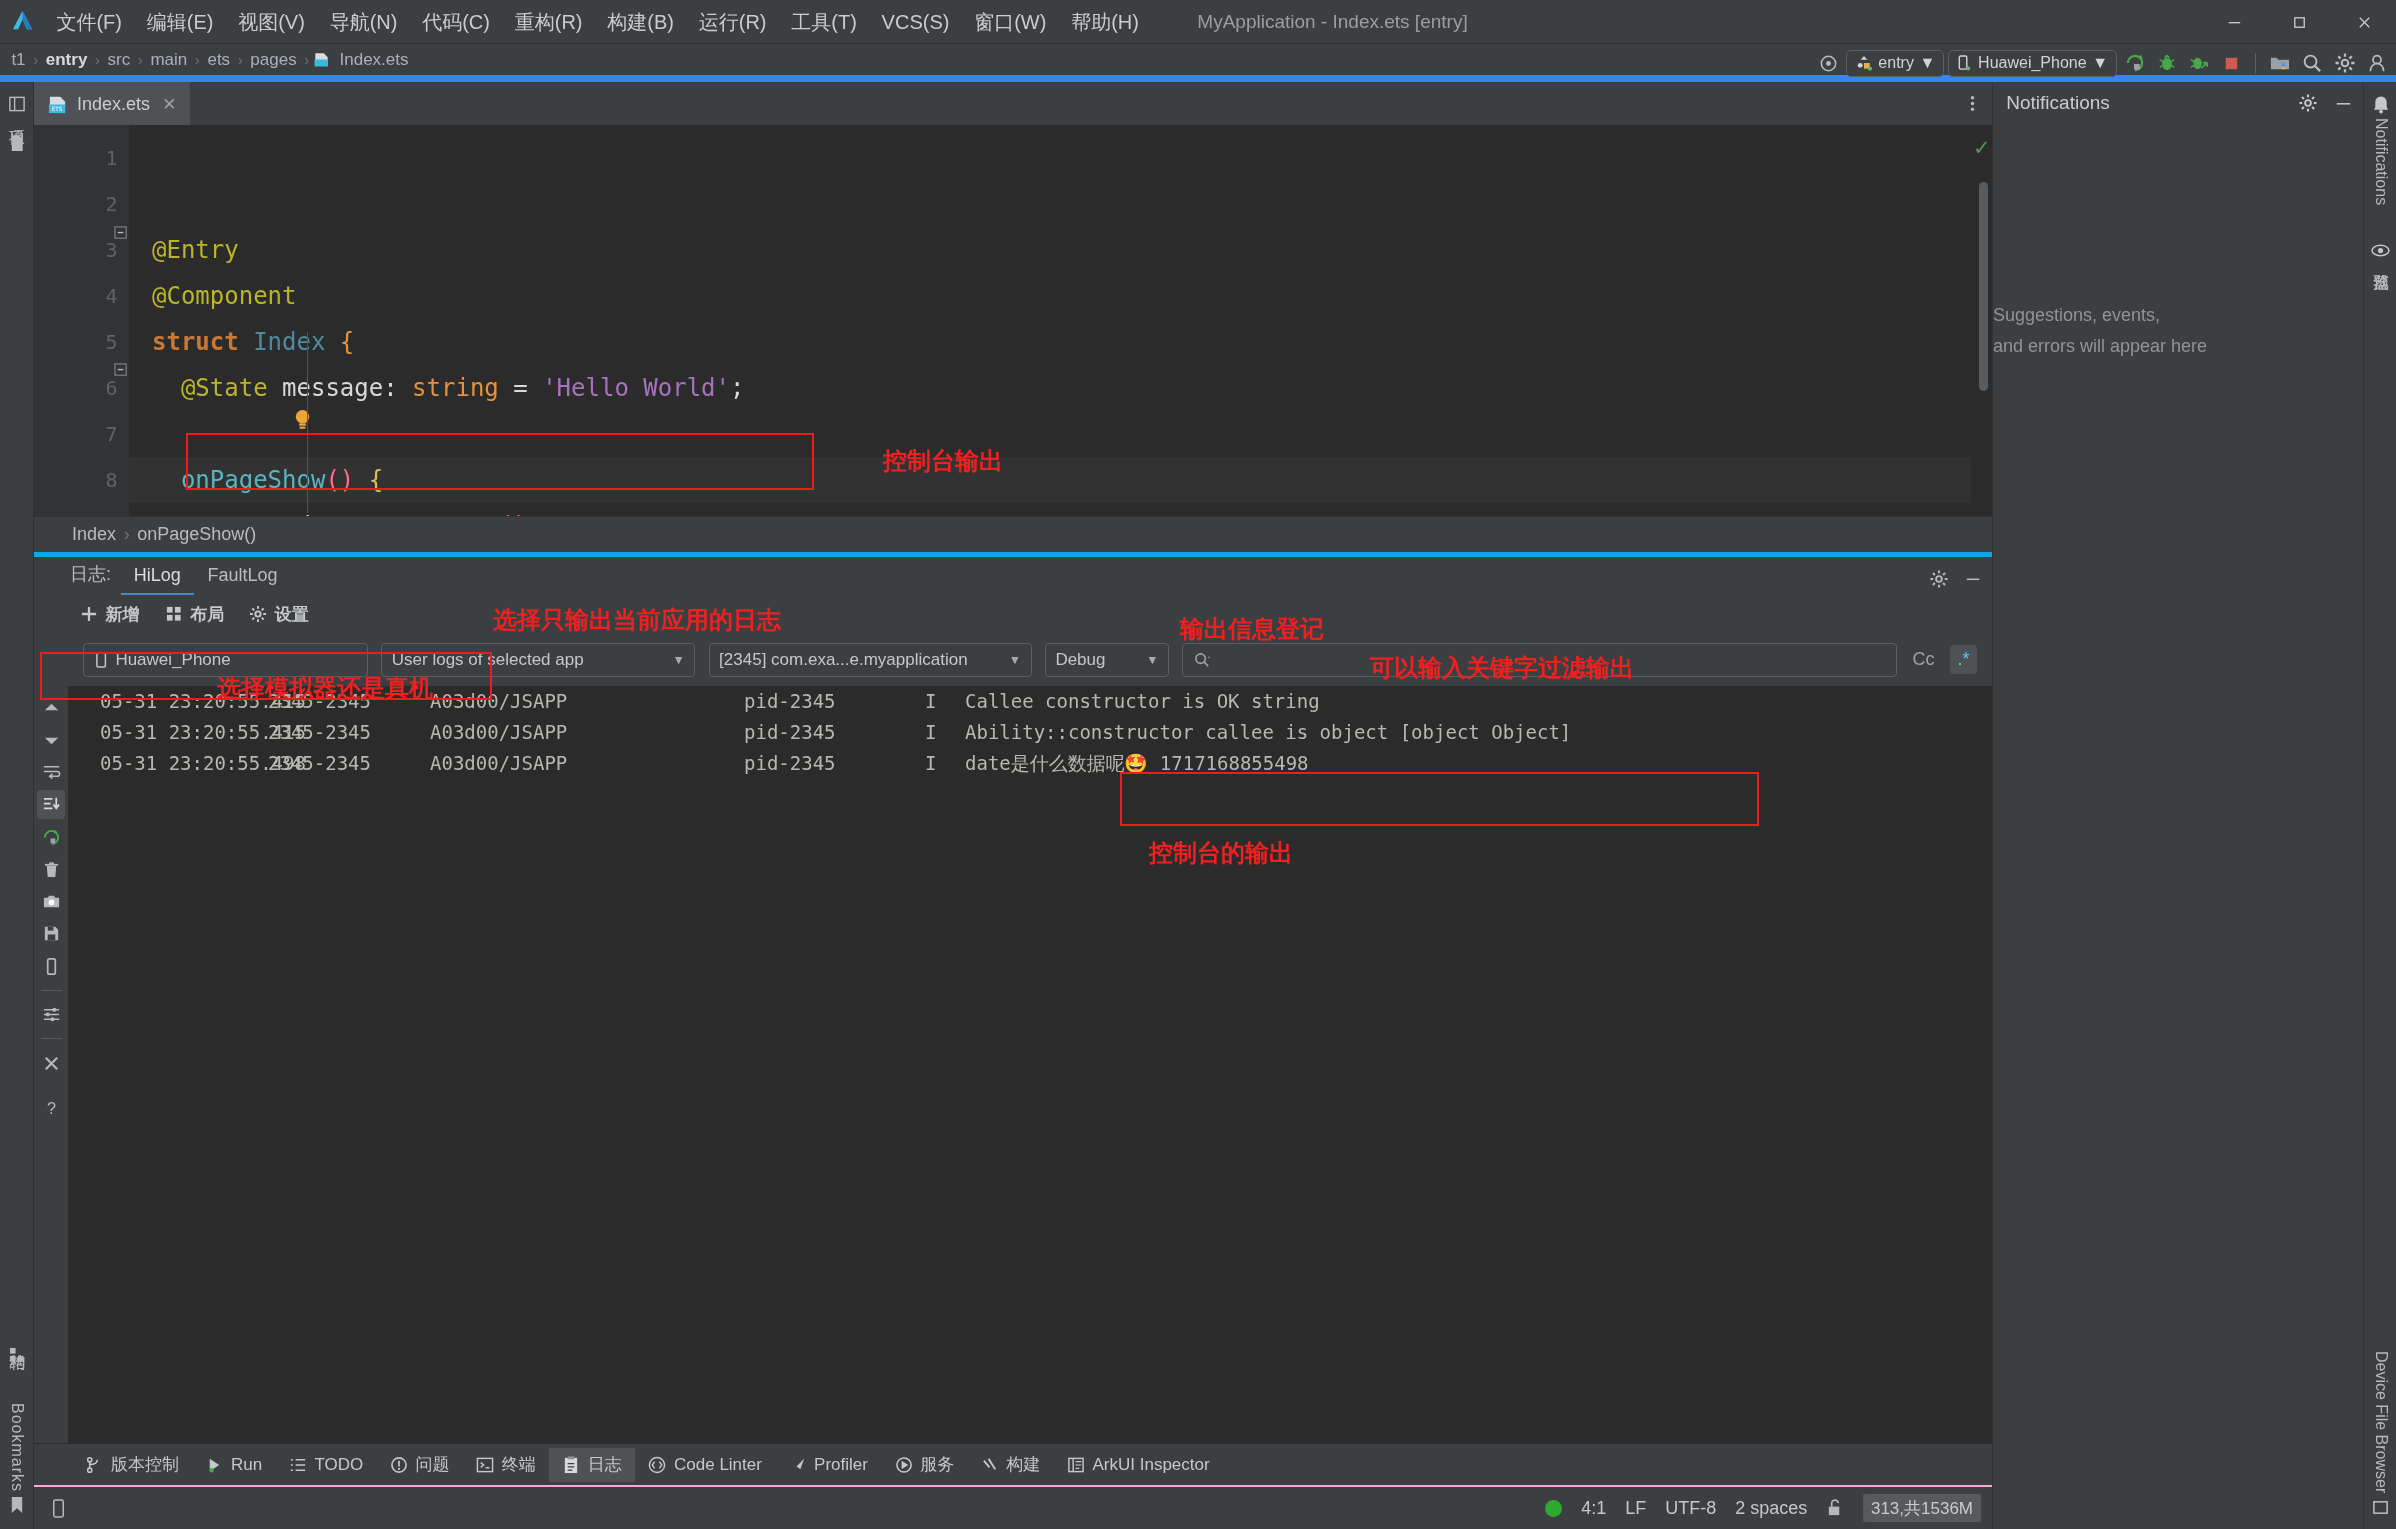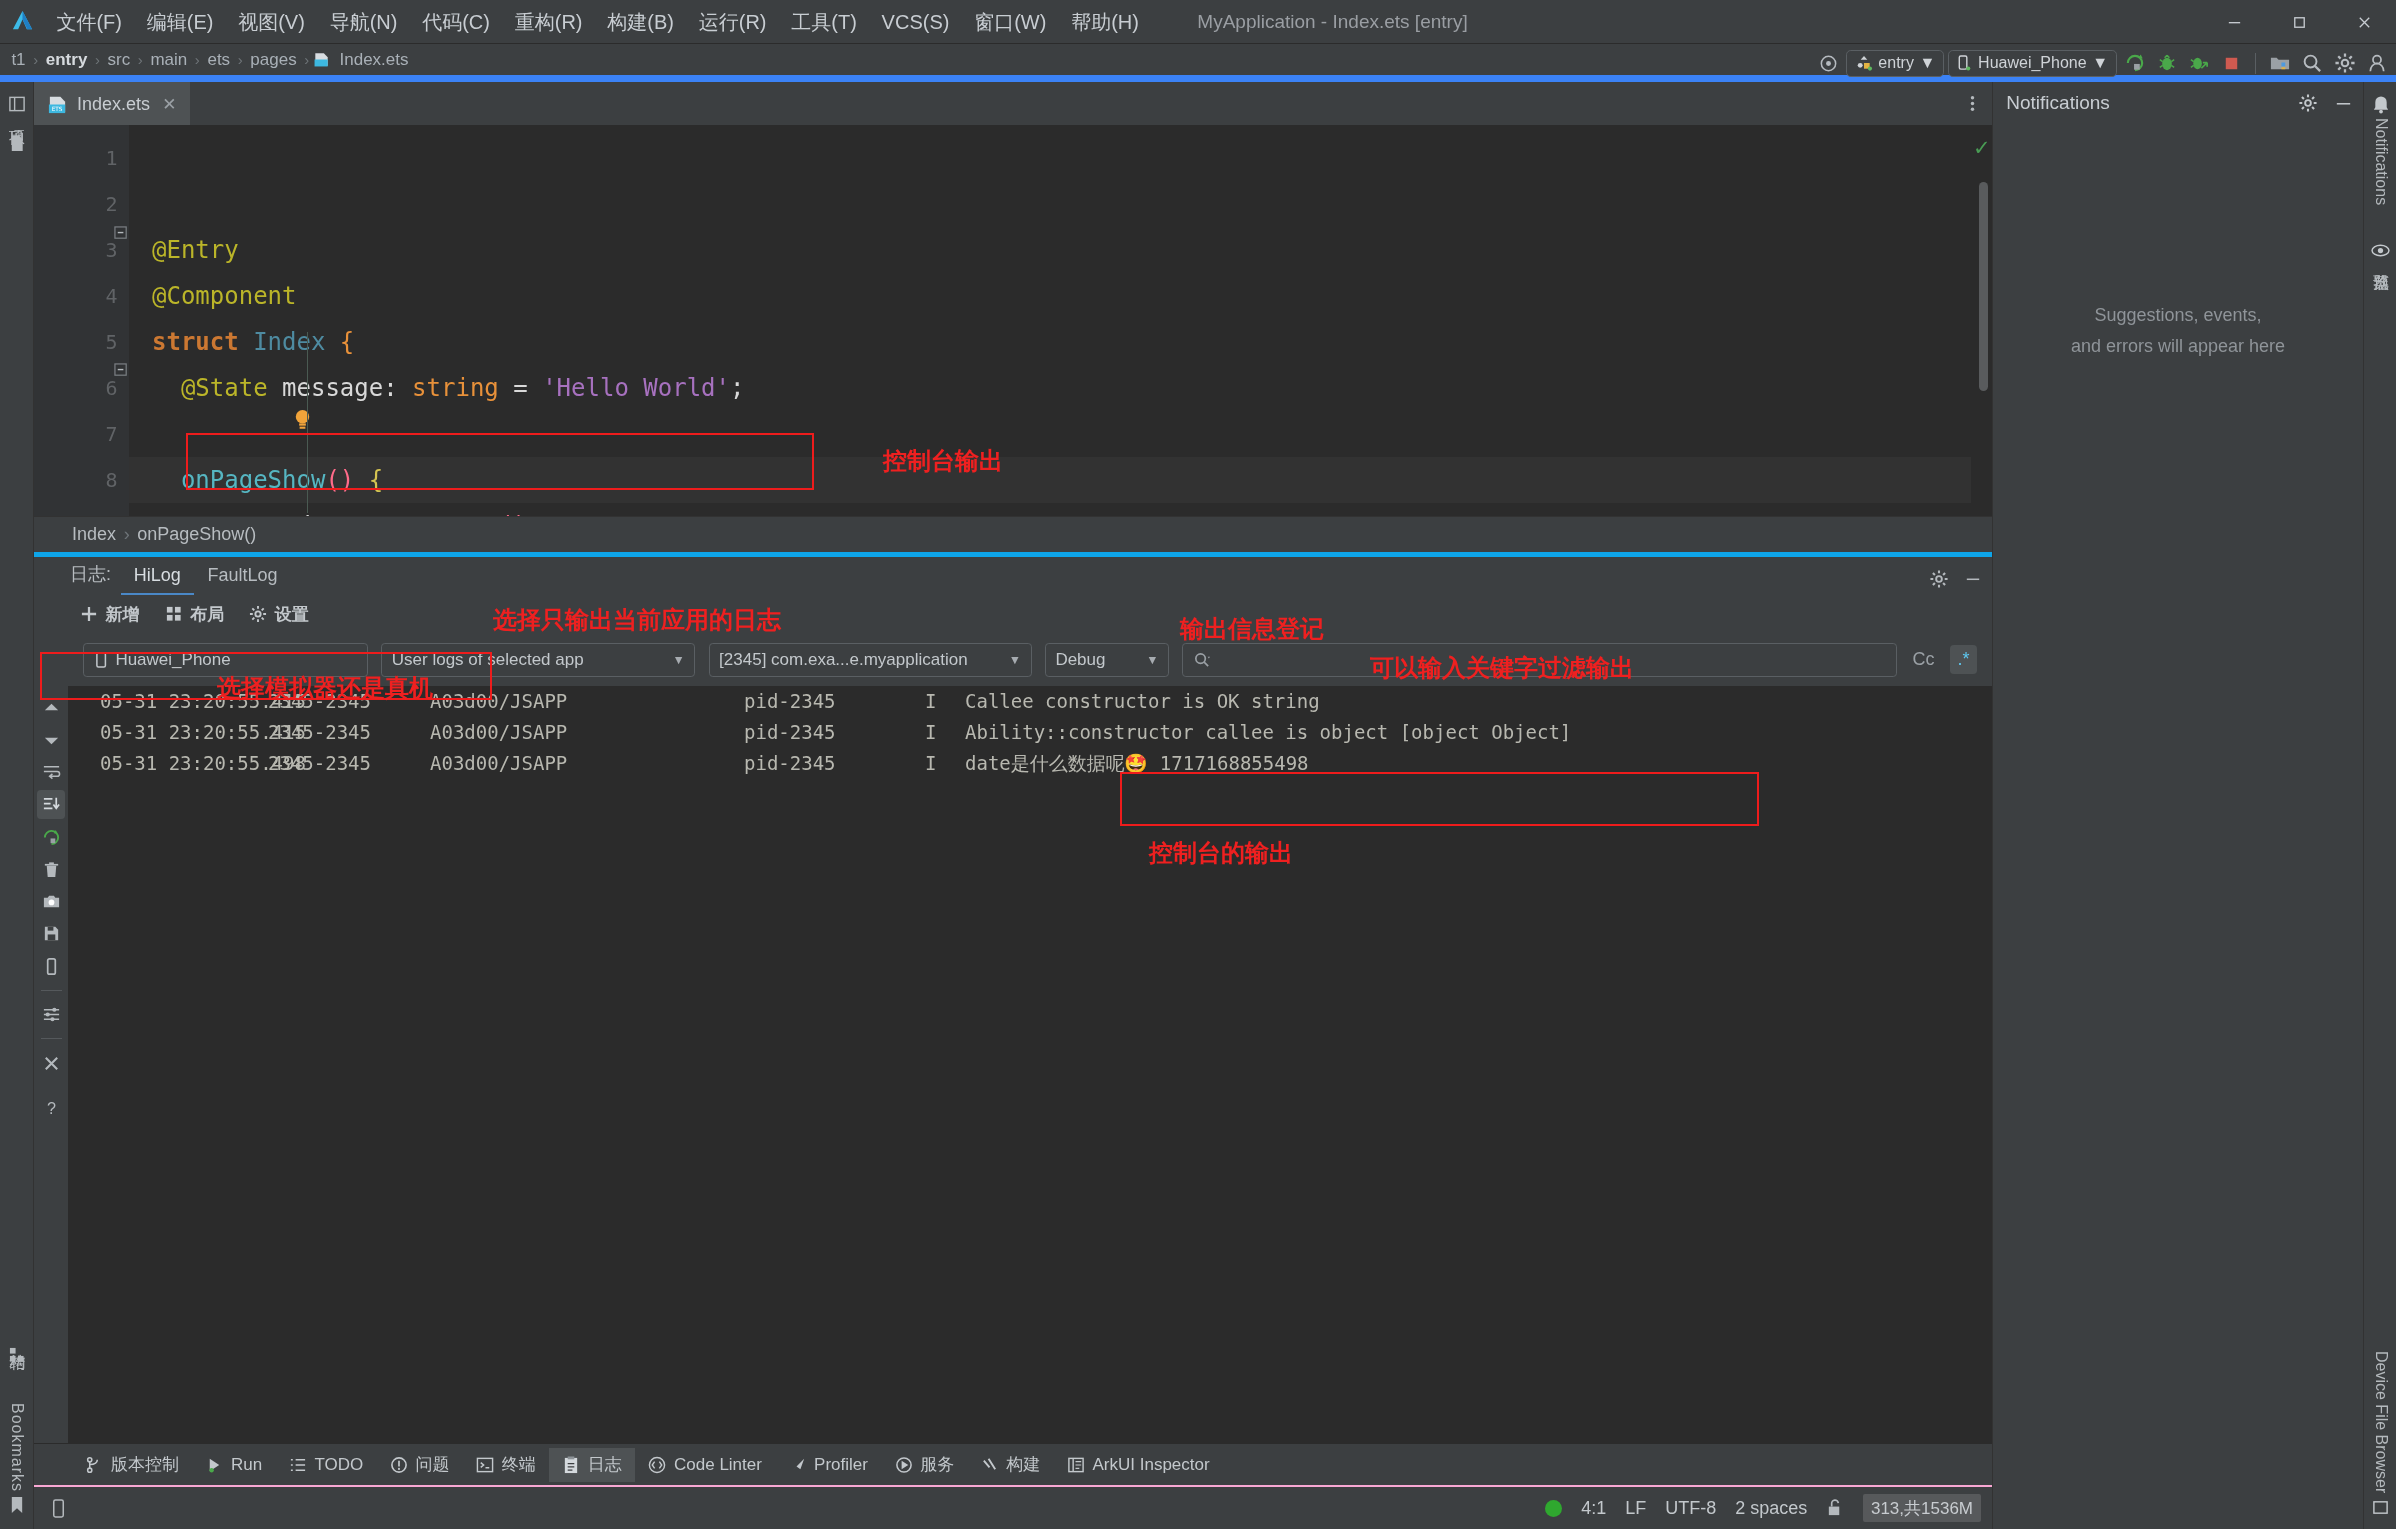--- a/index.html
+++ b/index.html
@@ -153,21 +153,21 @@
     height: 44px; flex: 0 0 44px; background: #3c3f41; border-top: 2px solid #f9a8d4;
     display: flex; align-items: center; padding-left: 15px; position: relative;
   }
   .bb-right { position:absolute; right: 11.4px; display:flex; align-items:center; gap: 19px; font-size: 18px; color: #c3c8cc;}
   .mem { background: #57595b; padding: 2.9px 7.6px; border-radius: 1.9px; color: #c8ccd0; font-size: 17px; }
 
   
   .right-panel { width: 371px; flex: 0 0 371px; background: #3c3f41; border-left: 1px solid #323232; display:flex; flex-direction:column;}
   .rp-head { height: 42px; display:flex; align-items:center; padding: 0 9.5px 0 13.3px; font-size: 19px; color: #c8cdd2;}
   .rp-head-right { margin-left:auto; display:flex; gap: 15px; align-items:center;}
-  .rp-body { flex:1; display:flex; flex-direction:column; align-items:center; justify-content:flex-start; padding-top: 181px; gap: 9.5px;}
+  .rp-body { flex:1; display:flex; flex-direction:column; align-items:flex-start; justify-content:flex-start; padding-top: 181px; gap: 9.5px;}
   .rp-hint { font-size: 18px; color: #8f9499; }
   .right-rail {
     width: 34px; flex: 0 0 34px; background: #3c3f41; border-left: 1px solid #323232;
     display:flex; flex-direction:column; align-items:center; padding-top: 7.6px; gap: 7.6px; position: relative;
   }
   .rr-v { writing-mode: vertical-rl; font-size: 16px; color: #b4b9bd; }
   .rr-bottom { position:absolute; bottom: 13.3px; display:flex; flex-direction:column; align-items:center; gap: 5.7px;}
 
   
   .anno { position: absolute; color: #ef2020; font-size: 24px; font-weight: 600; white-space: nowrap; z-index: 40; }

